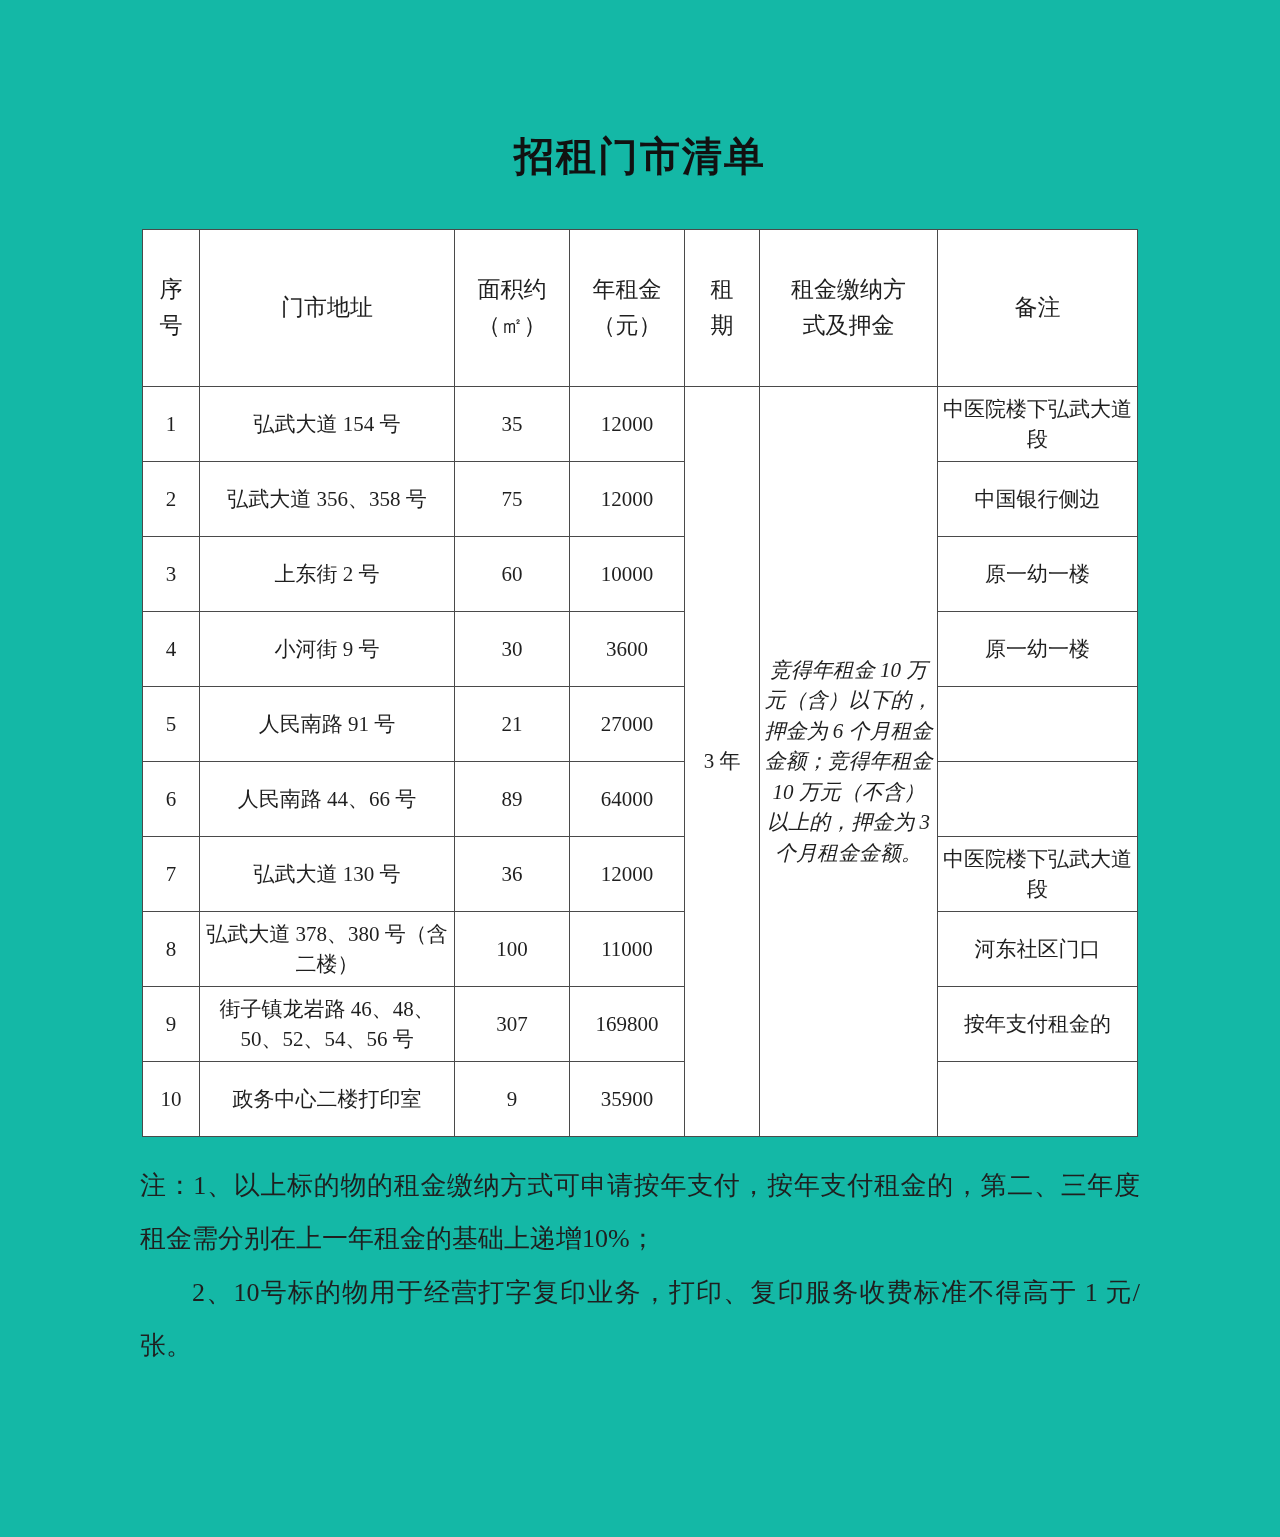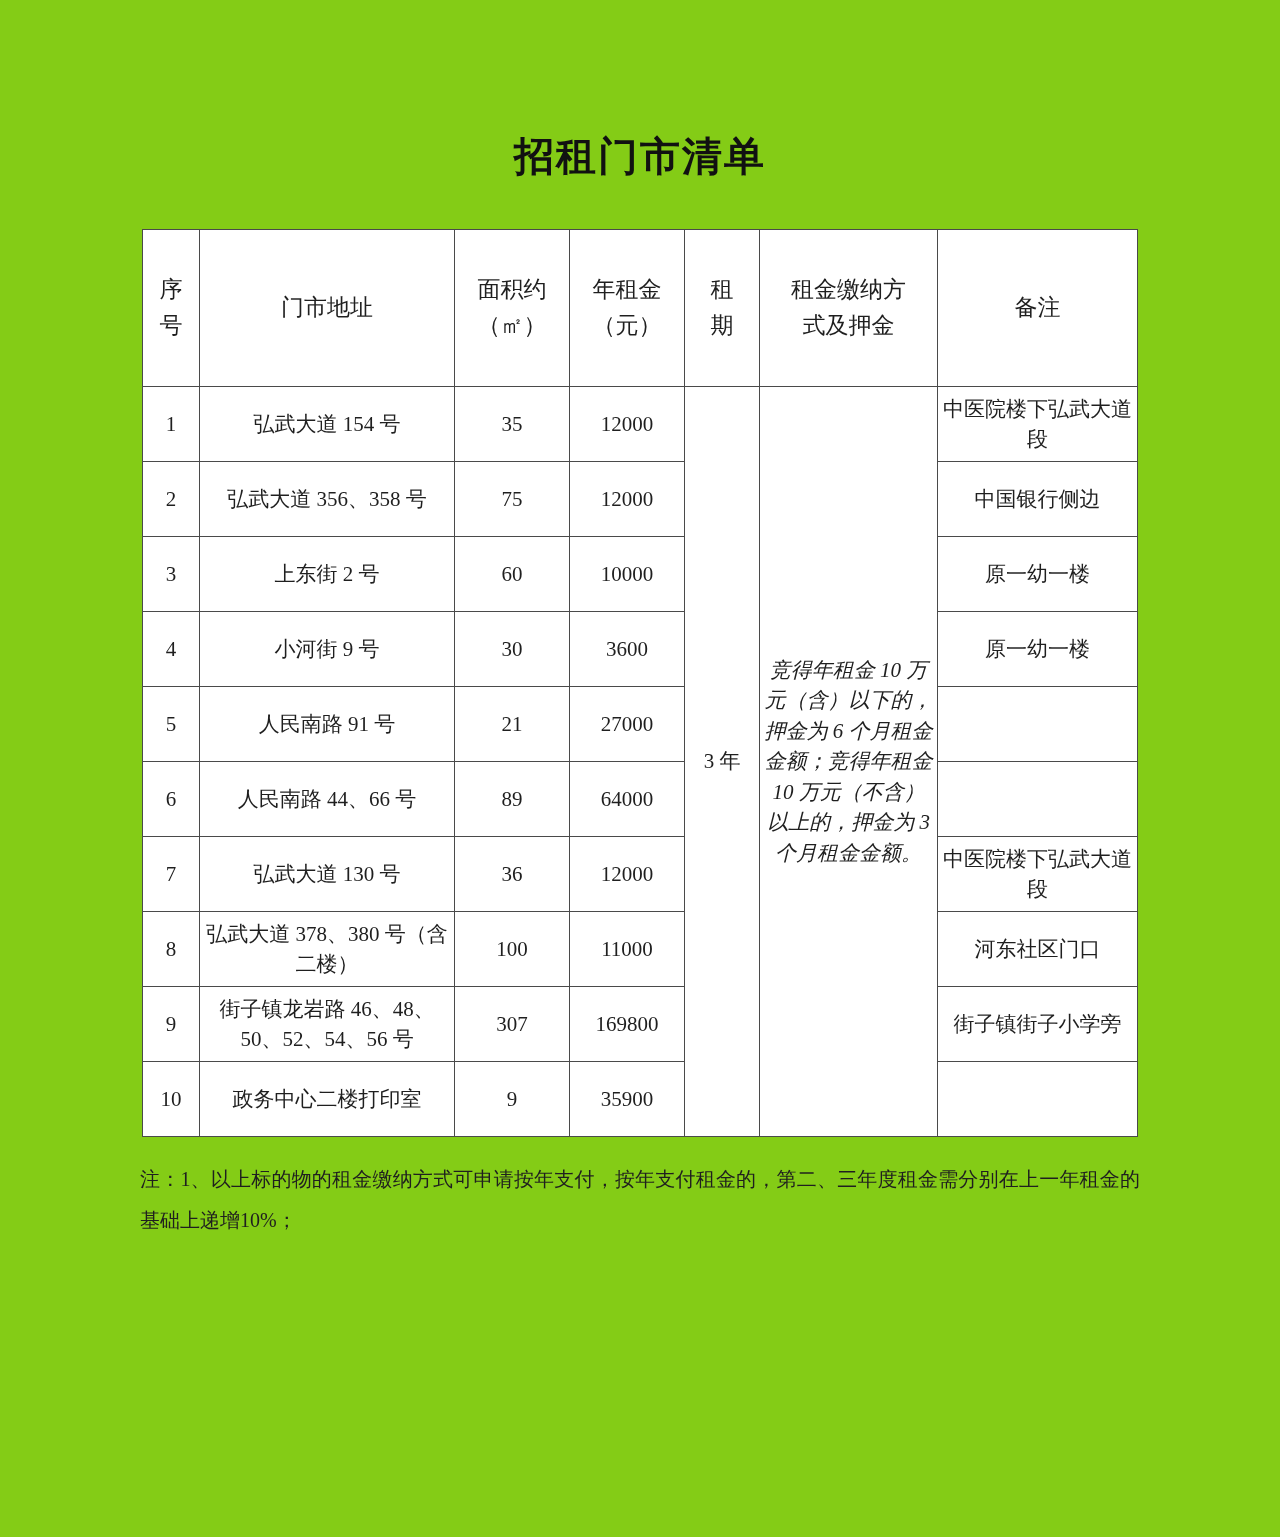--- a/index.html
+++ b/index.html
@@ -13,21 +13,21 @@
     font-family: "Liberation Serif", "DejaVu Serif", serif;
     color: #1a1a1a;
     position: relative;
     overflow: hidden;
   }
   .page {
     width: 1280px;
     height: 1537px;
     box-sizing: border-box;
     padding: 0;
-    background: #84cc16;
+    background: #14b8a6;
   }
   .doc-title {
     text-align: center;
     font-size: 40px;
     font-weight: bold;
     letter-spacing: 2px;
     color: #111;
     margin: 0;
     padding-top: 135px;
     line-height: 1.1;
@@ -82,21 +82,21 @@
     text-align: center;
     font-style: italic;
   }
   td.term-cell { font-size: 22px; }
   td.note-cell { line-height: 1.5; }
 
   .notes {
     width: 1000px;
     margin: 0 auto;
     padding-top: 22px;
-    font-size: 20px;
+    font-size: 26px;
     line-height: 2.05;
     color: #1f1f1f;
     text-align: justify;
   }
   .notes p { margin: 0; }
   .notes p.indent { text-indent: 2em; }
 </style>
 </head>
 <body>
 
@@ -221,32 +221,33 @@
           <td class="body-cell">100</td>
           <td class="body-cell">11000</td>
           <td class="body-cell note-cell">河东社区门口</td>
         </tr>
 
         <tr>
           <td class="body-cell">9</td>
           <td class="body-cell addr-cell">街子镇龙岩路 46、48、50、52、54、56 号</td>
           <td class="body-cell">307</td>
           <td class="body-cell">169800</td>
-          <td class="body-cell note-cell">街子镇街子小学旁</td>
+          <td class="body-cell note-cell">按年支付租金的</td>
         </tr>
 
         <tr>
           <td class="body-cell">10</td>
           <td class="body-cell addr-cell">政务中心二楼打印室</td>
           <td class="body-cell">9</td>
           <td class="body-cell">35900</td>
           <td class="body-cell note-cell"></td>
         </tr>
 
       </tbody>
     </table>
   </div>
 
   <div class="notes">
     <p>注：1、以上标的物的租金缴纳方式可申请按年支付，按年支付租金的，第二、三年度租金需分别在上一年租金的基础上递增10%；</p>
+    <p class="indent">2、10号标的物用于经营打字复印业务，打印、复印服务收费标准不得高于 1 元/张。</p>
   </div>
 
 </div>
 
 </body></html>

